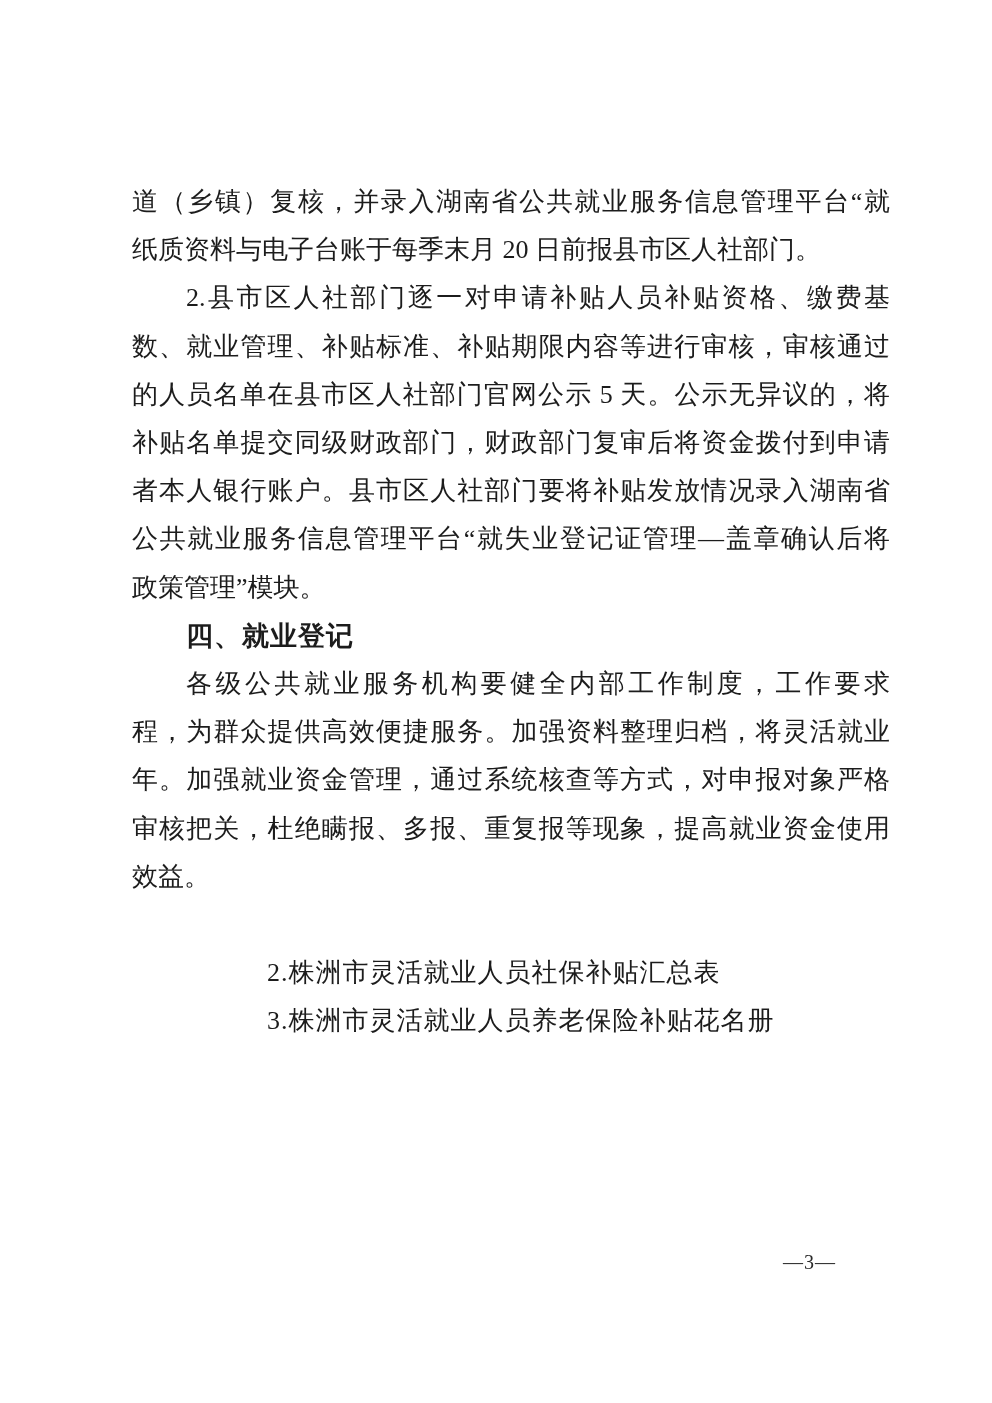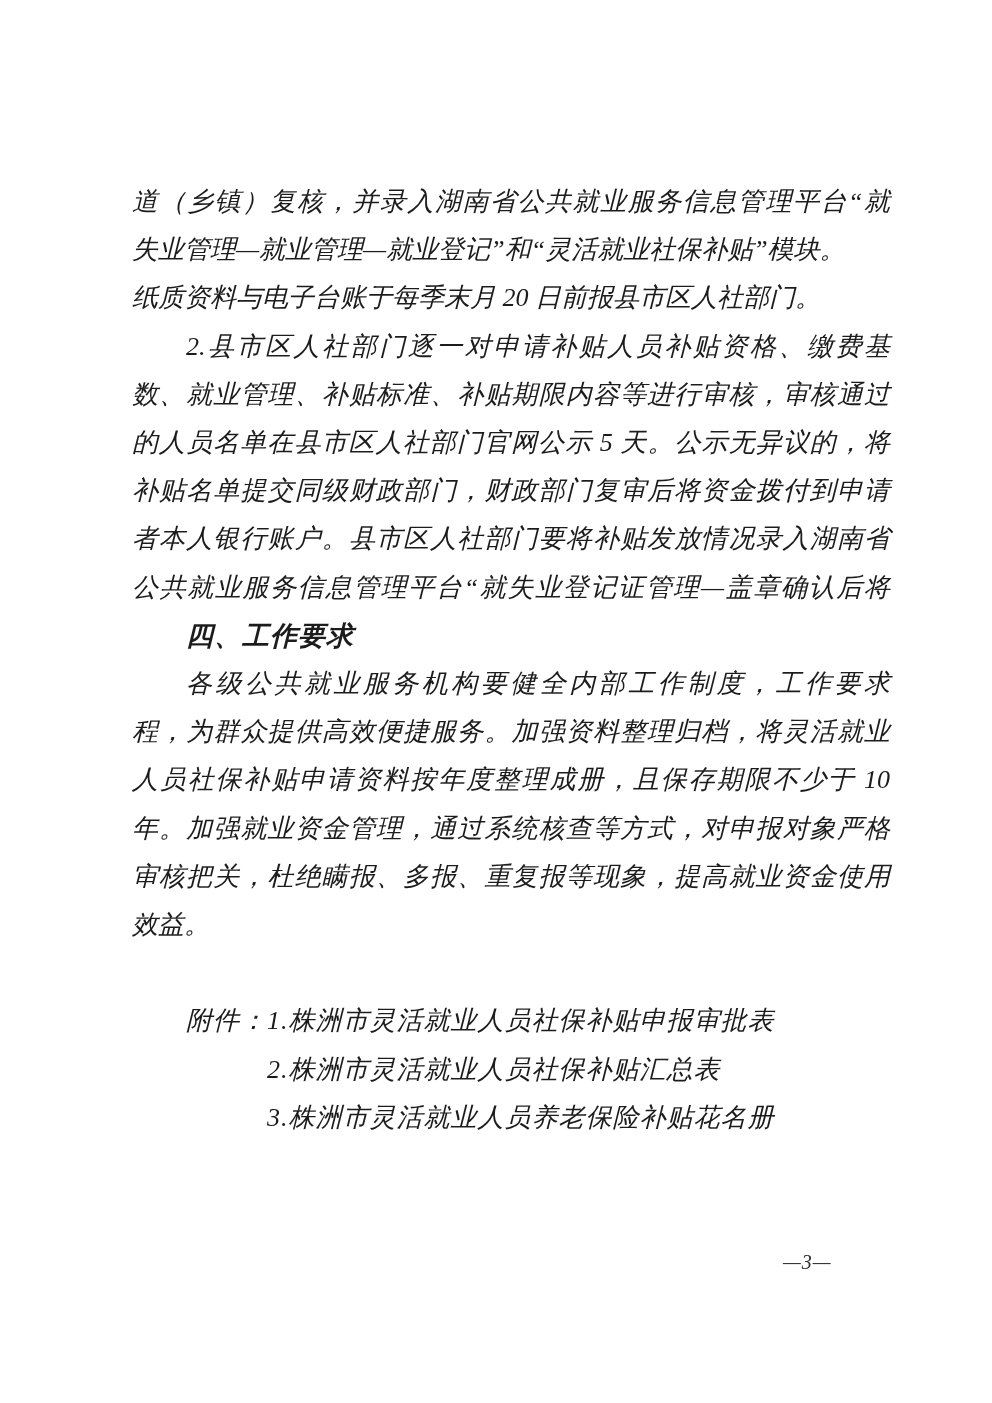--- a/index.html
+++ b/index.html
@@ -8,21 +8,20 @@
     background: #ffffff;
   }
   .page {
     position: relative;
     width: 992px;
     height: 1403px;
     background: #ffffff;
     overflow: hidden;
     font-family: "Liberation Serif", "DejaVu Serif", serif;
     color: #1c1c1c;
-    font-style: italic;
   }
   .content {
     position: absolute;
     left: 132px;
     top: 178px;
     width: 758px;
     font-size: 26px;
     line-height: 48.2px;
     color: #1c1c1c;
   }
@@ -58,34 +57,32 @@
     color: #2a2a2a;
     font-family: "Liberation Serif", "DejaVu Serif", serif;
   }
 </style>
 </head>
 <body>
 
 <div class="page">
   <main class="content">
       <div class="line j">道（乡镇）复核，并录入湖南省公共就业服务信息管理平台“就</div>
-      <div class="line">失业管理—就业管理—就业登记”和“灵活就业社保补贴”模块。</div>
       <div class="line">纸质资料与电子台账于每季末月 20 日前报县市区人社部门。</div>
       <div class="line j ind-para">2.县市区人社部门逐一对申请补贴人员补贴资格、缴费基</div>
       <div class="line j">数、就业管理、补贴标准、补贴期限内容等进行审核，审核通过</div>
       <div class="line j">的人员名单在县市区人社部门官网公示 5 天。公示无异议的，将</div>
       <div class="line j">补贴名单提交同级财政部门，财政部门复审后将资金拨付到申请</div>
       <div class="line j">者本人银行账户。县市区人社部门要将补贴发放情况录入湖南省</div>
       <div class="line j">公共就业服务信息管理平台“就失业登记证管理—盖章确认后将</div>
-      <div class="line ind-para heading">四、工作要求</div>
+      <div class="line">政策管理”模块。</div>
+      <div class="line ind-para heading">四、就业登记</div>
       <div class="line j ind-para">各级公共就业服务机构要健全内部工作制度，工作要求</div>
       <div class="line j">程，为群众提供高效便捷服务。加强资料整理归档，将灵活就业</div>
-      <div class="line j">人员社保补贴申请资料按年度整理成册，且保存期限不少于 10</div>
       <div class="line j">年。加强就业资金管理，通过系统核查等方式，对申报对象严格</div>
       <div class="line j">审核把关，杜绝瞒报、多报、重复报等现象，提高就业资金使用</div>
       <div class="line">效益。</div>
       <div class="line spacer"></div>
-      <div class="line ind-para attach">附件：1.株洲市灵活就业人员社保补贴申报审批表</div>
       <div class="line ind-attach attach">2.株洲市灵活就业人员社保补贴汇总表</div>
       <div class="line ind-attach attach">3.株洲市灵活就业人员养老保险补贴花名册</div>
     </main>
   <div class="page-number">—3—</div>
 </div>
 
 </body></html>

